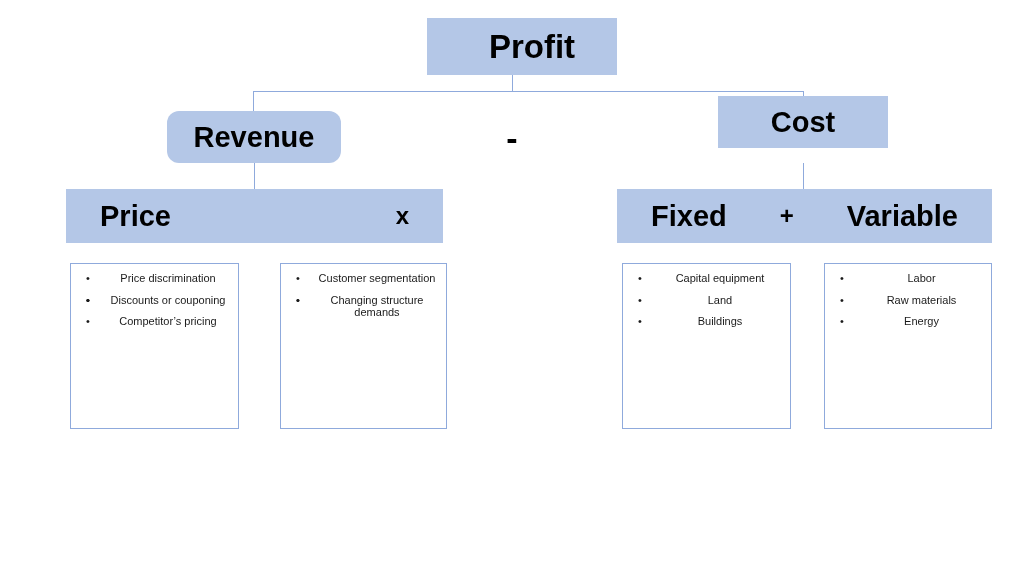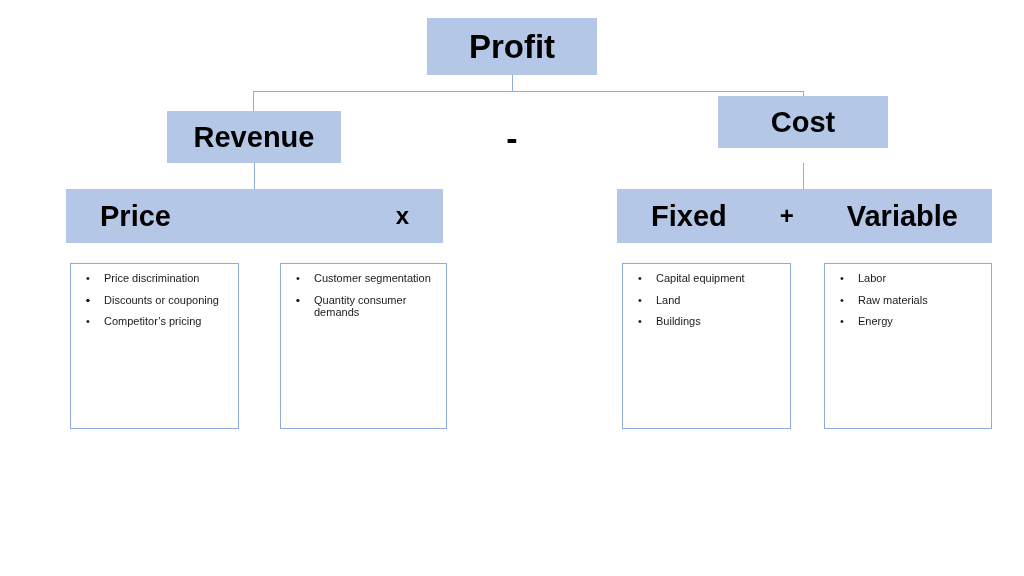--- a/index.html
+++ b/index.html
@@ -99,39 +99,39 @@
   }
   .panel li:last-child { margin-bottom: 0; }
   .panel li .bullet {
     position: absolute;
     left: 9px;
     top: 0px;
     font-size: 11px;
     line-height: 12.5px;
     color: #1a1a1a;
   }
-  .panel li .txt { display: block; }
+  .panel li .txt { display: block; text-align: center; }
 </style>
 </head>
 <body>
 
 <div id="canvas">
 
   <div class="line v" style="left:512px; top:75px; height:17px;"></div>
   <div class="line h" style="left:253px; top:91px; width:551px;"></div>
   <div class="line v" style="left:253px; top:91px; height:20px;"></div>
   <div class="line v" style="left:803px; top:91px; height:20px;"></div>
   <div class="line v" style="left:254px; top:163px; height:27px;"></div>
   <div class="line v" style="left:803px; top:163px; height:27px;"></div>
 
-  <div class="node lvl1" style="left:427px; top:18px; width:170px; height:57px;">
+  <div class="node lvl1" style="left:427px; top:18px; width:170px; height:57px;padding-left:20px;">
     <span>Profit</span>
   </div>
 
-  <div class="node lvl2" style="left:167px; top:111px; width:174px; height:52px;">
+  <div class="node lvl2" style="left:167px; top:111px; width:174px; height:52px;border-radius:12px;">
     <span>Revenue</span>
   </div>
 
   <div class="operator-glyph" style="left:492px; top:118px; width:40px; height:40px; line-height:40px;">
     <span>-</span>
   </div>
 
   <div class="node lvl2" style="left:718px; top:96px; width:170px; height:52px;">
     <span>Cost</span>
   </div>
@@ -174,21 +174,21 @@
     <ul>
       <li>
         <span class="bullet">•</span>
         <span class="txt">Customer segmentation</span>
       </li>
       <li>
         <span class="bullet">•</span>
       </li>
       <li>
         <span class="bullet">•</span>
-        <span class="txt">Quantity consumer demands</span>
+        <span class="txt">Changing structure demands</span>
       </li>
     </ul>
   </div>
 
   <div class="panel" style="left:622px; top:263px; width:169px; height:166px;">
     <ul>
       <li>
         <span class="bullet">•</span>
         <span class="txt">Capital equipment</span>
       </li>

